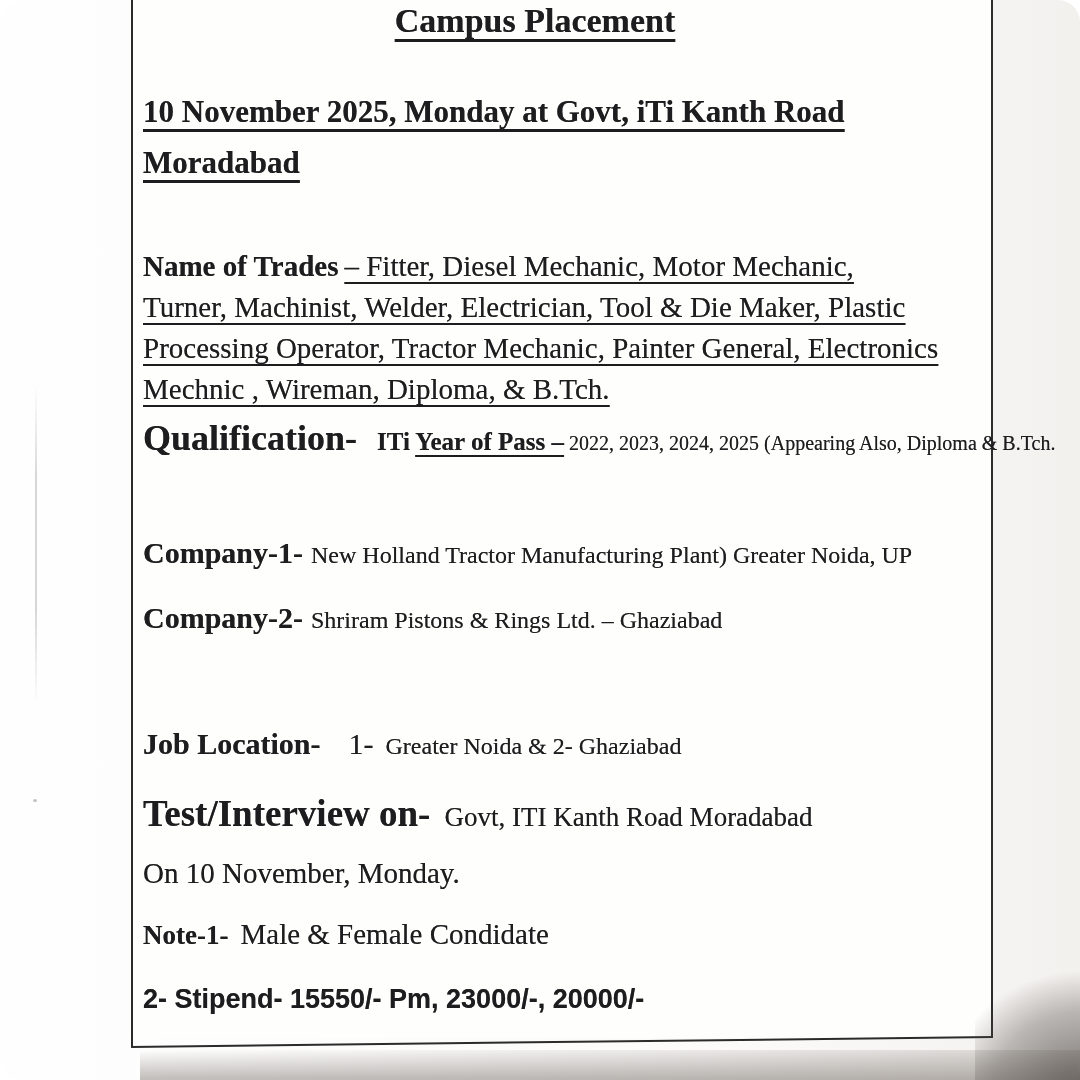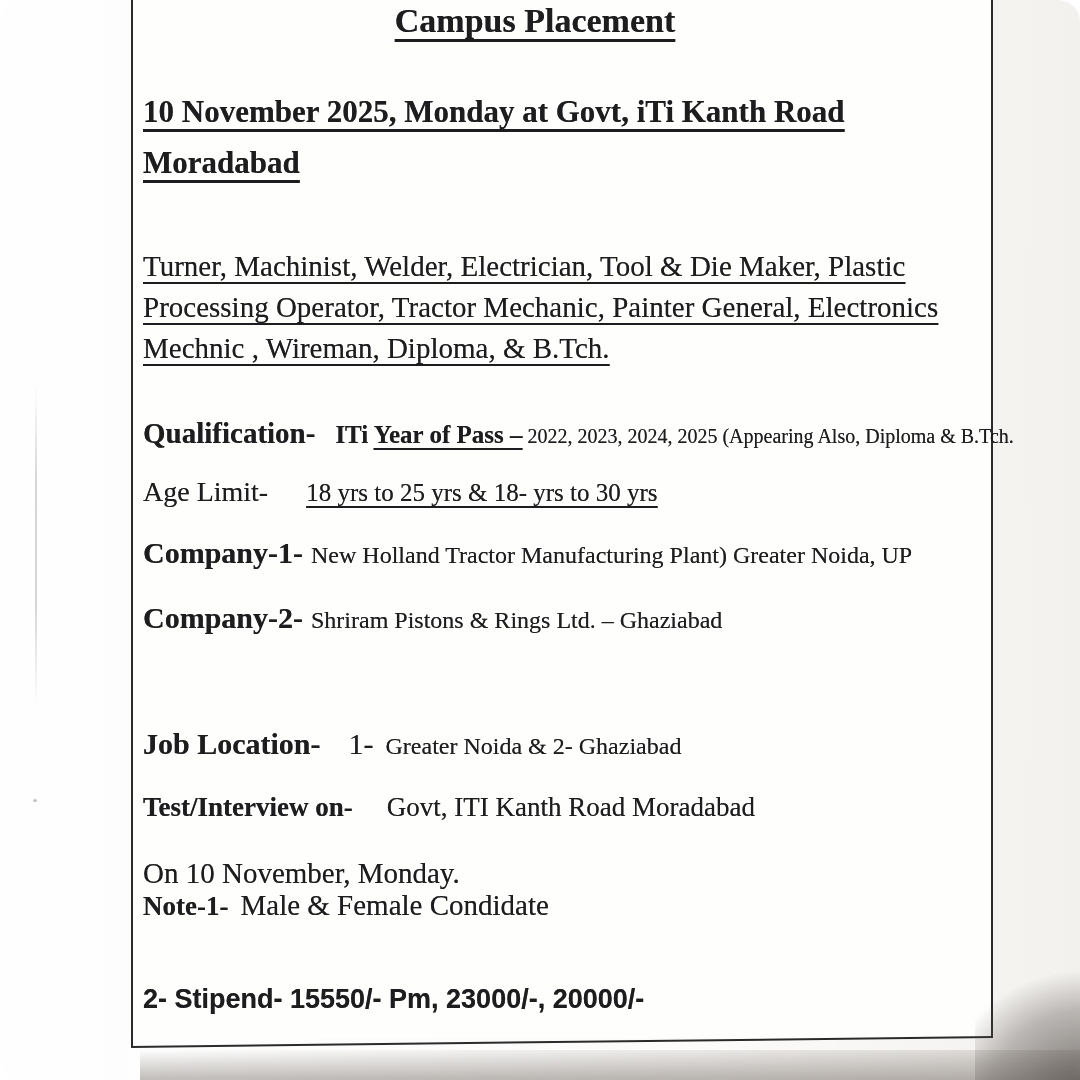--- a/index.html
+++ b/index.html
@@ -20,21 +20,21 @@
   .title-row{top:2px;text-align:center;padding-right:44px;font-size:34px;font-weight:bold;}
   .u-heavy{text-decoration:underline;text-decoration-thickness:3px;text-underline-offset:7px;}
   .u-med{text-decoration:underline;text-decoration-thickness:2px;text-underline-offset:6px;}
   .u-thin{text-decoration:underline;text-decoration-thickness:2px;text-underline-offset:5px;}
 
   .date-row{top:86px;font-size:31px;font-weight:bold;line-height:51px;}
   .trades-row{top:246px;font-size:29px;line-height:41px;}
   .trades-label{font-weight:bold;margin-right:6px;}
 
   .qual-row{top:417px;}
-  .qual-label{font-weight:bold;font-size:29px;margin-right:20px;}
+  .qual-label{font-weight:bold;font-size:36px;margin-right:20px;}
   .qual-mid{font-size:25px;font-weight:bold;}
   .qual-tail{font-size:20px;}
 
   .age-row{top:476px;}
   .age-label{font-size:28px;margin-right:38px;}
   .age-value{font-size:25px;}
 
   .company1-row{top:536px;}
   .company2-row{top:601px;}
   .company-label{font-weight:bold;font-size:30px;margin-right:8px;}
@@ -42,26 +42,26 @@
 
   .benefits-row{top:666px;font-weight:bold;font-size:21px;}
   .benefits-label{margin-right:10px;}
 
   .jobloc-row{top:727px;}
   .jobloc-label{font-weight:bold;font-size:30px;margin-right:28px;text-align:right;}
   .jobloc-num{font-size:30px;margin-right:12px;}
   .jobloc-value{font-size:24px;}
 
   .testint-row{top:792px;}
-  .testint-label{font-weight:bold;font-size:27px;margin-right:34px;}
+  .testint-label{font-weight:bold;font-size:37px;margin-right:14px;}
   .testint-value{font-size:27px;}
 
   .ondate-row{top:857px;font-size:29px;}
 
-  .note1-row{top:889px;}
+  .note1-row{top:918px;}
   .note1-label{font-weight:bold;font-size:27px;margin-right:12px;}
   .note1-value{font-size:29px;}
 
   .stipend-row{top:984px;font-family:"Liberation Sans","DejaVu Sans",sans-serif;
                font-weight:bold;font-size:27px;}
 
   .artifact-crease{position:absolute;left:35px;top:385px;width:2px;height:320px;
      background:linear-gradient(to bottom,rgba(145,145,145,0) 0%,rgba(140,140,140,0.35) 30%,
                 rgba(140,140,140,0.35) 70%,rgba(145,145,145,0) 100%);}
   .artifact-speck{position:absolute;left:33px;top:799px;width:4px;height:3px;
@@ -91,32 +91,30 @@
     <div class="row title-row">
       <span class="u-heavy">Campus Placement</span>
     </div>
 
     <div class="row date-row">
       <div><span class="u-heavy">10 November 2025, Monday at Govt, iTi Kanth Road</span></div>
       <div><span class="u-heavy">Moradabad</span></div>
     </div>
 
     <div class="row trades-row">
+      <div><span class="trades-label">Name of Trades</span><span class="u-med">– Fitter, Diesel Mechanic, Motor Mechanic,</span></div>
       <div><span class="u-med">Turner, Machinist, Welder, Electrician, Tool &amp; Die Maker, Plastic</span></div>
       <div><span class="u-med">Processing Operator, Tractor Mechanic, Painter General, Electronics</span></div>
       <div><span class="u-med">Mechnic , Wireman, Diploma, &amp; B.Tch.</span></div>
     </div>
 
     <div class="row qual-row">
       <span class="qual-label">Qualification-</span><span class="qual-mid">ITi</span><span class="qual-mid"> </span><span class="qual-mid u-thin">Year of Pass –</span><span class="qual-tail"> </span><span class="qual-tail">2022, 2023, 2024, 2025 (Appearing Also, Diploma &amp; B.Tch.</span>
     </div>
 
-    <div class="row age-row">
-      <span class="age-label">Age Limit-</span><span class="age-value u-thin">18 yrs to 25 yrs &amp; 18- yrs to 30 yrs</span>
-    </div>
 
     <div class="row company1-row">
       <span class="company-label">Company-1-</span><span class="company-value">New Holland Tractor Manufacturing Plant) Greater Noida, UP</span>
     </div>
 
     <div class="row company2-row">
       <span class="company-label">Company-2-</span><span class="company-value">Shriram Pistons &amp; Rings Ltd. – Ghaziabad</span>
     </div>
 
 

